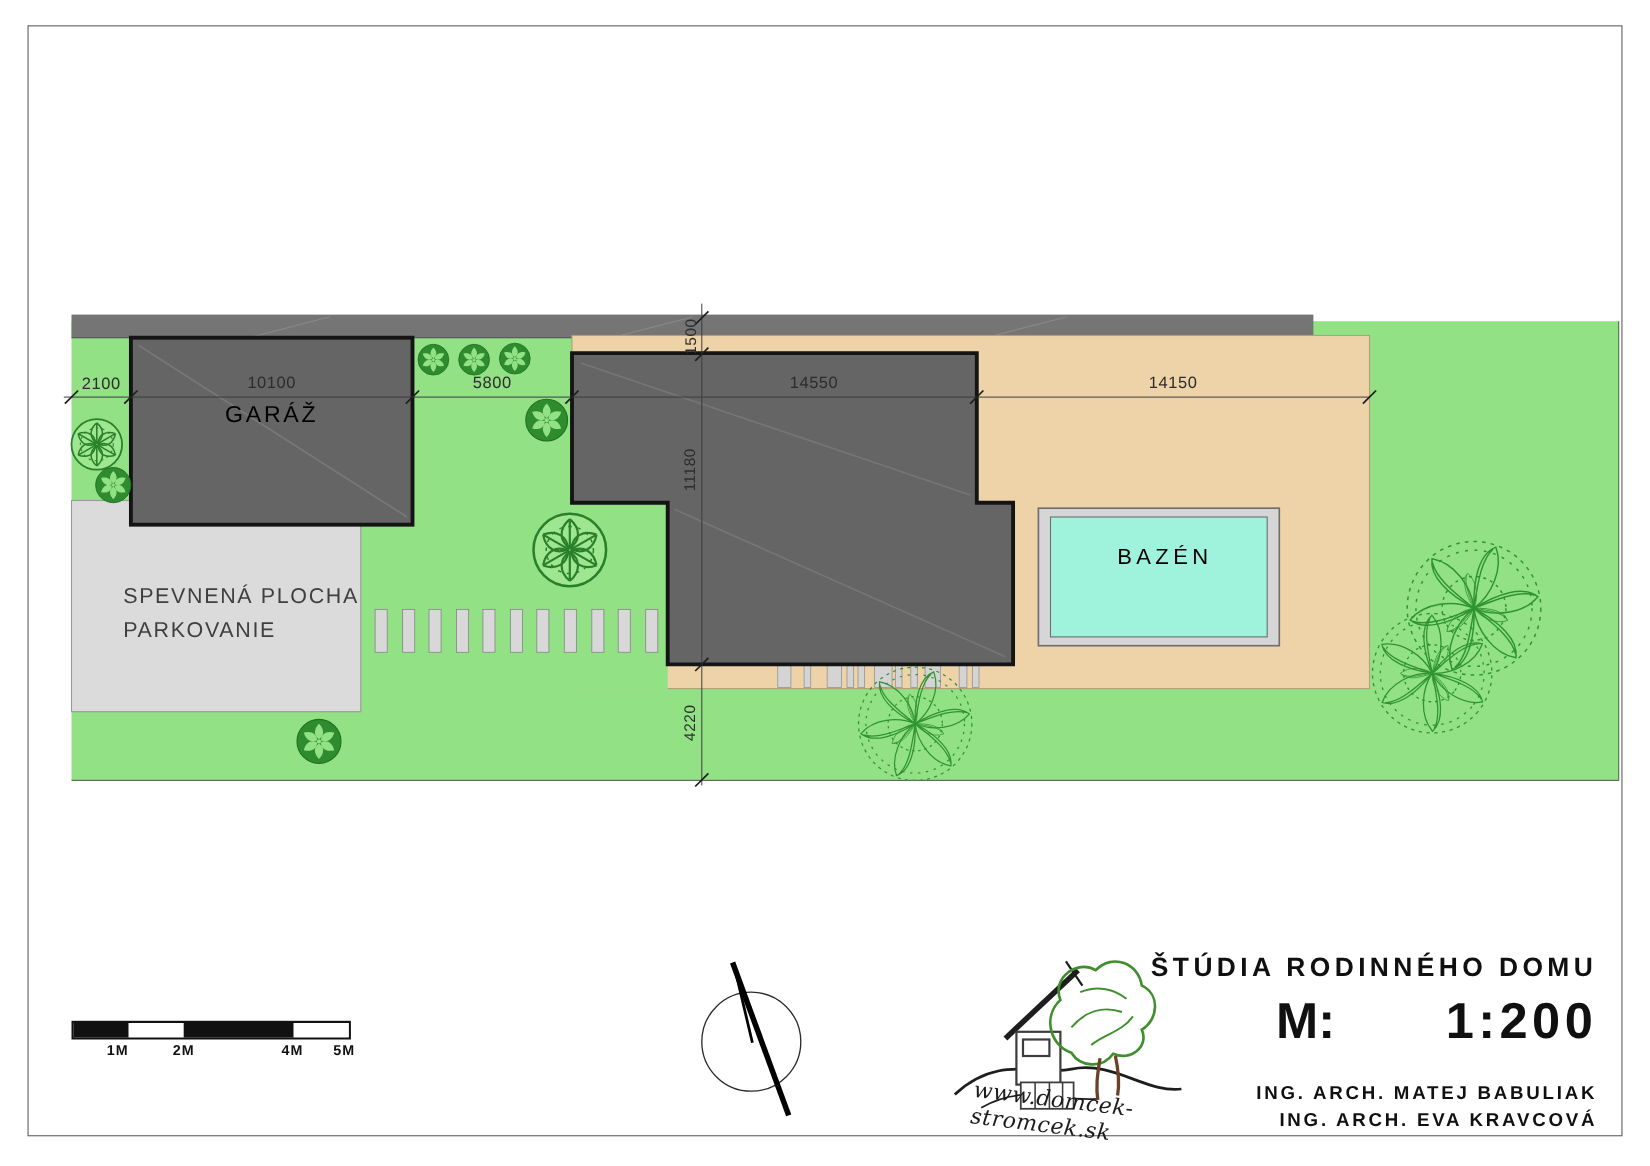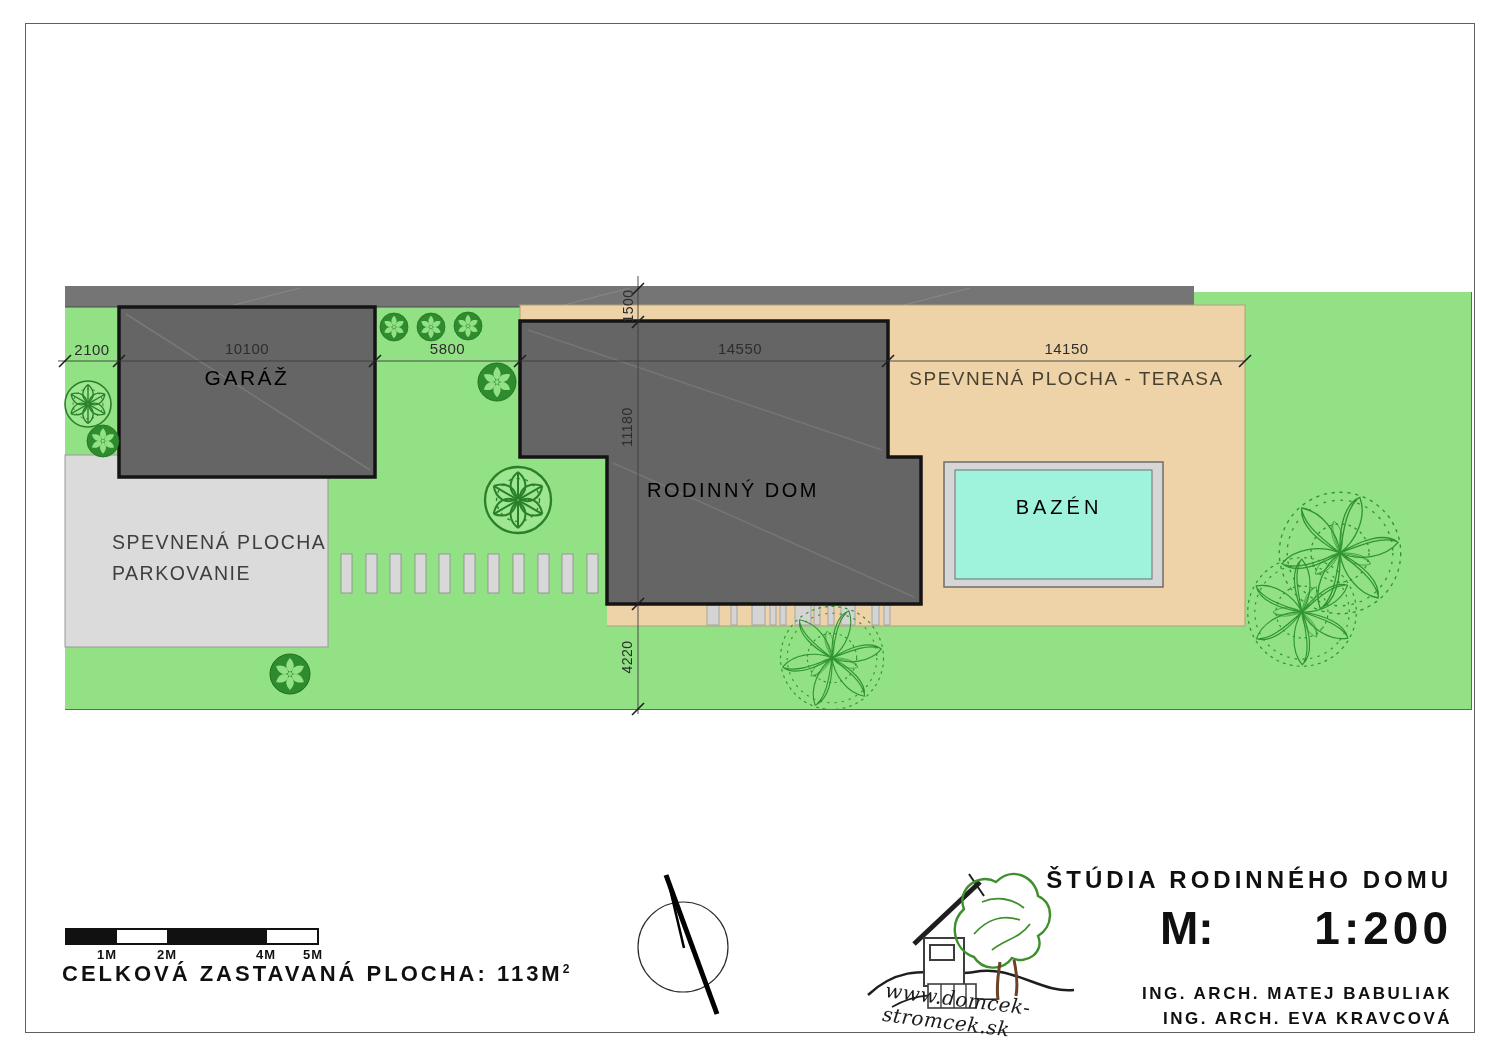--- a/index.html
+++ b/index.html
@@ -199,41 +199,36 @@
 <div class="lbl dim ctr" style="left:119px;top:340px;width:256px;">10100</div>
 <div class="lbl dim ctr" style="left:375px;top:340px;width:145px;">5800</div>
 <div class="lbl dim ctr" style="left:520px;top:340px;width:440px;">14550</div>
 <div class="lbl dim ctr" style="left:888px;top:340px;width:357px;">14150</div>
 
 <div class="lbl vdim" style="left:600px;top:298px;width:56px;">1500</div>
 <div class="lbl vdim" style="left:592px;top:419px;width:70px;">11180</div>
 <div class="lbl vdim" style="left:597px;top:649px;width:60px;">4220</div>
 
 <div class="lbl area-lbl ctr" style="left:119px;top:366px;width:256px;">GARÁŽ</div>
-<div class="lbl area-lbl ctr" style="left:583px;top:479px;width:300px;font-size:20px;">RODINNÝ DOM</div>
-<div class="lbl area-lbl-sm ctr" style="left:888px;top:368px;width:357px;">SPEVNENÁ PLOCHA - TERASA</div>
 <div class="lbl area-lbl ctr" style="left:955px;top:496px;width:208px;font-size:20px;letter-spacing:4px;">BAZÉN</div>
 <div class="lbl area-lbl-sm" style="left:112px;top:531px;color:#3f3f3f;font-size:19.5px;">SPEVNENÁ PLOCHA</div>
 <div class="lbl area-lbl-sm" style="left:112px;top:562px;color:#3f3f3f;font-size:19.5px;">PARKOVANIE</div>
 
 
 <div class="scalebar">
   <div style="width:50px;background:#111;"></div>
   <div style="width:50px;background:#fff;"></div>
   <div style="width:100px;background:#111;"></div>
   <div style="width:50px;background:#fff;"></div>
 </div>
 <span class="sbl" style="left:87px;">1M</span>
 <span class="sbl" style="left:147px;">2M</span>
 <span class="sbl" style="left:246px;">4M</span>
 <span class="sbl" style="left:293px;">5M</span>
 
-<div class="lbl tb areal" style="left:62px;top:961px;">
-  <span>CELKOVÁ ZASTAVANÁ PLOCHA: 113M</span><sup>2</sup>
-</div>
 
 <div class="lbl tb ptitle" style="right:48px;top:866px;left:auto;position:absolute;">ŠTÚDIA RODINNÉHO DOMU</div>
 <div style="position:absolute;right:48px;top:901px;width:292px;display:flex;justify-content:space-between;align-items:baseline;">
   <span class="tb pscale">M:</span>
   <span class="tb pscale" style="letter-spacing:4px;">1:200</span>
 </div>
 <div class="lbl tb parch" style="right:48px;top:984px;left:auto;position:absolute;">ING. ARCH. MATEJ BABULIAK</div>
 <div class="lbl tb parch" style="right:48px;top:1009px;left:auto;position:absolute;">ING. ARCH. EVA KRAVCOVÁ</div>
 
 <div class="logo-web">www.domcek-stromcek.sk</div>

